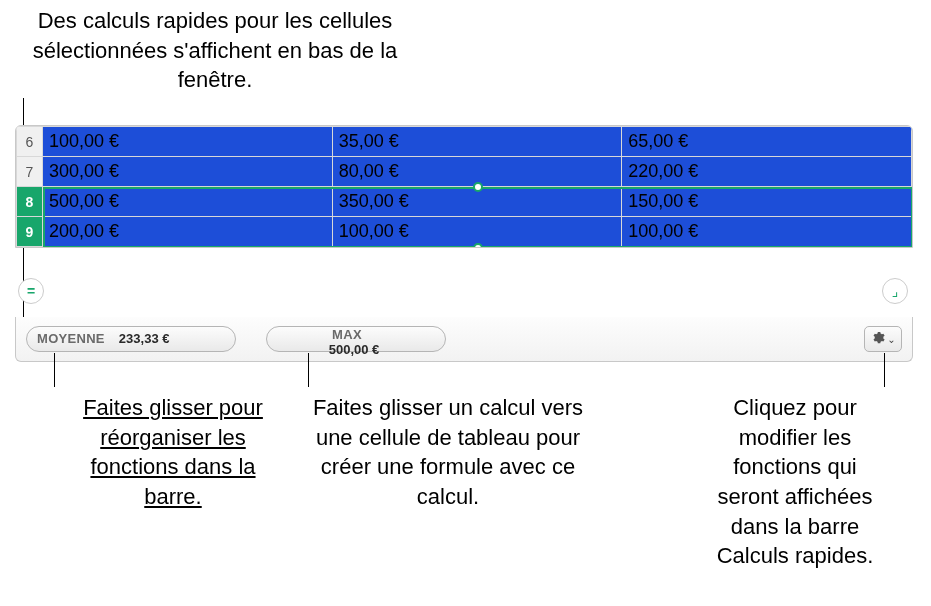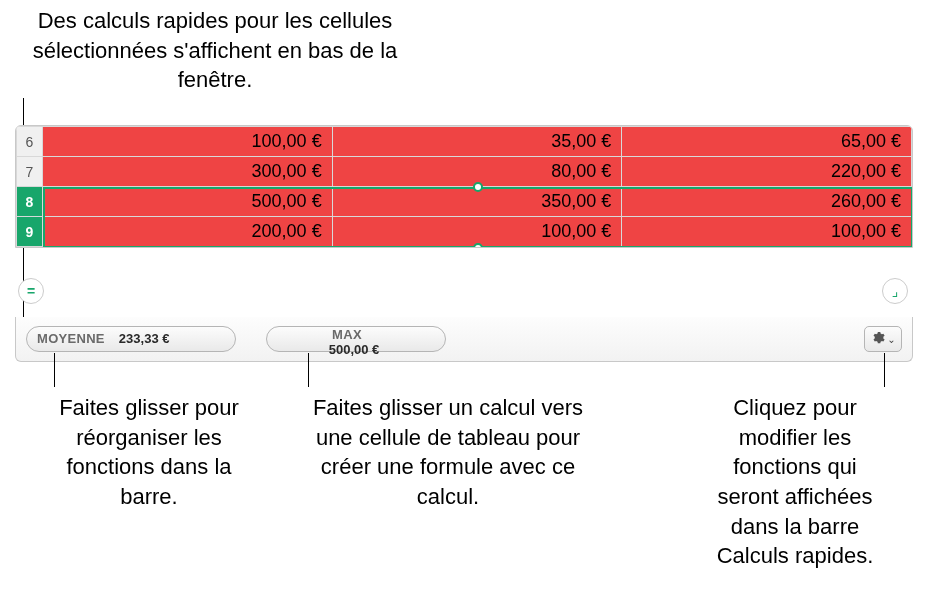--- a/index.html
+++ b/index.html
@@ -32,24 +32,23 @@
     background: #fff;
     overflow: hidden;
   }
   table {
     border-collapse: collapse;
     width: 100%;
   }
   td {
     border: 1px solid #d8d8d8;
     padding: 4px 10px 4px 6px;
-    text-align: right;
     font-size: 18px;
     height: 30px;
-    background: #ef4444;
+    background: #1d4ed8;
   }
   td.rowhdr {
     width: 26px;
     text-align: center;
     background: #f0f0f0;
     color: #555;
     font-size: 14px;
     padding: 0;
   }
   tr.selected td.rowhdr {
@@ -153,21 +152,21 @@
         <tr>
           <td class="rowhdr">7</td>
           <td>300,00 €</td>
           <td>80,00 €</td>
           <td>220,00 €</td>
         </tr>
         <tr class="selected">
           <td class="rowhdr">8</td>
           <td>500,00 €</td>
           <td>350,00 €</td>
-          <td>260,00 €</td>
+          <td>150,00 €</td>
         </tr>
         <tr class="selected">
           <td class="rowhdr">9</td>
           <td>200,00 €</td>
           <td>100,00 €</td>
           <td>100,00 €</td>
         </tr>
       </tbody>
   </table>
 
@@ -195,15 +194,15 @@
         </svg>
     </span>
     <span class="chev">⌄</span>
   </div>
 </div>
 
 <div class="callout-line" style="top:353px; left:54px; width:1px; height:34px;"></div>
 <div class="callout-line" style="top:353px; left:308px; width:1px; height:34px;"></div>
 <div class="callout-line" style="top:353px; left:884px; width:1px; height:34px;"></div>
 
-<div class="callout" style="top:393px; left:44px; width:210px;">Faites glisser pour réorganiser les fonctions dans la barre.</div>
+<div class="callout" style="top:393px; left:68px; width:210px;text-decoration:underline;">Faites glisser pour réorganiser les fonctions dans la barre.</div>
 <div class="callout" style="top:393px; left:308px; width:280px;">Faites glisser un calcul vers une cellule de tableau pour créer une formule avec ce calcul.</div>
 <div class="callout" style="top:393px; left:700px; width:190px; text-align:center;">Cliquez pour modifier les fonctions qui seront affichées dans la barre Calculs rapides.</div>
 
 </body></html>

